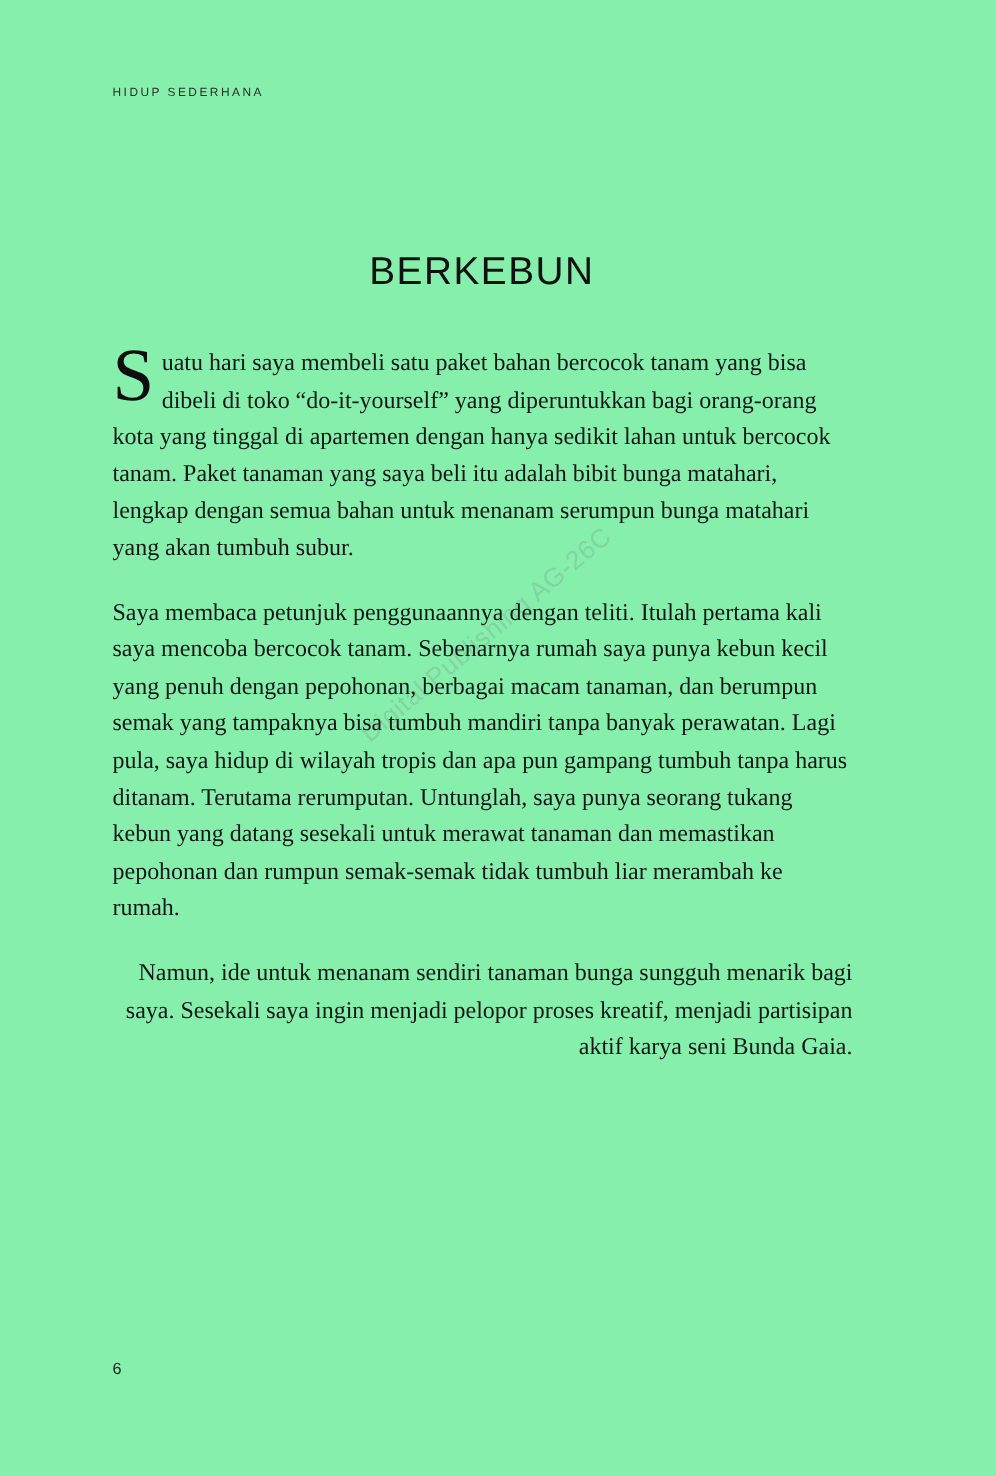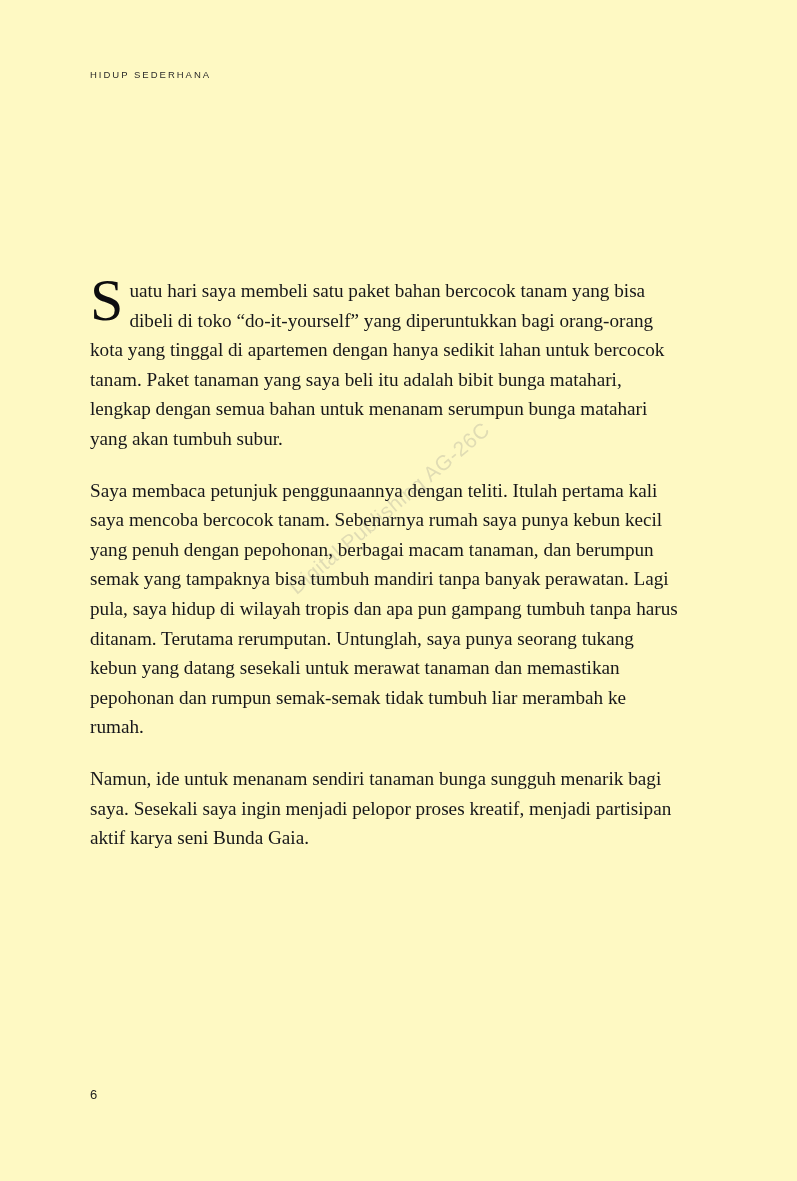--- a/index.html
+++ b/index.html
@@ -8,21 +8,21 @@
     background: #ffffff;
   }
   body {
     font-family: "Liberation Serif", "DejaVu Serif", serif;
     -webkit-font-smoothing: antialiased;
   }
   #page {
     position: relative;
     width: 797px;
     height: 1181px;
-    background: #fef9c3;
+    background: #86efac;
     overflow: hidden;
     box-sizing: border-box;
   }
 
   
   #running-head {
     position: absolute;
     left: 90px;
     top: 69px;
     font-family: "Liberation Sans", "DejaVu Sans", sans-serif;
@@ -57,21 +57,21 @@
     font-size: 19.2px;
     line-height: 29.6px;
     color: #17171a;
     text-align: left;
   }
   .para {
     margin: 0 0 22px 0;
     text-align: left;
     hyphens: none;
   }
-  .para:last-child { margin-bottom: 0; }
+  .para:last-child { margin-bottom: 0; text-align: right; }
 
   
   .para.has-dropcap .dropcap {
     float: left;
     font-family: "Liberation Serif", "DejaVu Serif", serif;
     font-size: 60px;
     line-height: 52px;
     padding: 0 6px 0 0;
     margin-top: -2px;
     color: #0d0d0f;
@@ -104,20 +104,21 @@
     color: #232323;
   }
 </style>
 </head>
 <body>
 
 <div id="page">
 
   <div id="running-head">HIDUP SEDERHANA</div>
 
+  <h1 id="chapter-title">BERKEBUN</h1>
 
   <div id="watermark">Digital Publishing AG-26C</div>
 
   <div id="body-block">
       <p class="para has-dropcap"><span class="dropcap">S</span><span>uatu hari saya membeli satu paket bahan bercocok tanam yang bisa dibeli di toko “do-it-yourself” yang diperuntukkan bagi orang-orang kota yang tinggal di apartemen dengan hanya sedikit lahan untuk bercocok tanam. Paket tanaman yang saya beli itu adalah bibit bunga matahari, lengkap dengan semua bahan untuk menanam serumpun bunga matahari yang akan tumbuh subur.</span></p>
       <p class="para"><span>Saya membaca petunjuk penggunaannya dengan teliti. Itulah pertama kali saya mencoba bercocok tanam. Sebenarnya rumah saya punya kebun kecil yang penuh dengan pepohonan, berbagai macam tanaman, dan berumpun semak yang tampaknya bisa tumbuh mandiri tanpa banyak perawatan. Lagi pula, saya hidup di wilayah tropis dan apa pun gampang tumbuh tanpa harus ditanam. Terutama rerumputan. Untunglah, saya punya seorang tukang kebun yang datang sesekali untuk merawat tanaman dan memastikan pepohonan dan rumpun semak-semak tidak tumbuh liar merambah ke rumah.</span></p>
       <p class="para"><span>Namun, ide untuk menanam sendiri tanaman bunga sungguh menarik bagi saya. Sesekali saya ingin menjadi pelopor proses kreatif, menjadi partisipan aktif karya seni Bunda Gaia.</span></p>
     </div>
 
   <div id="page-number">6</div>

